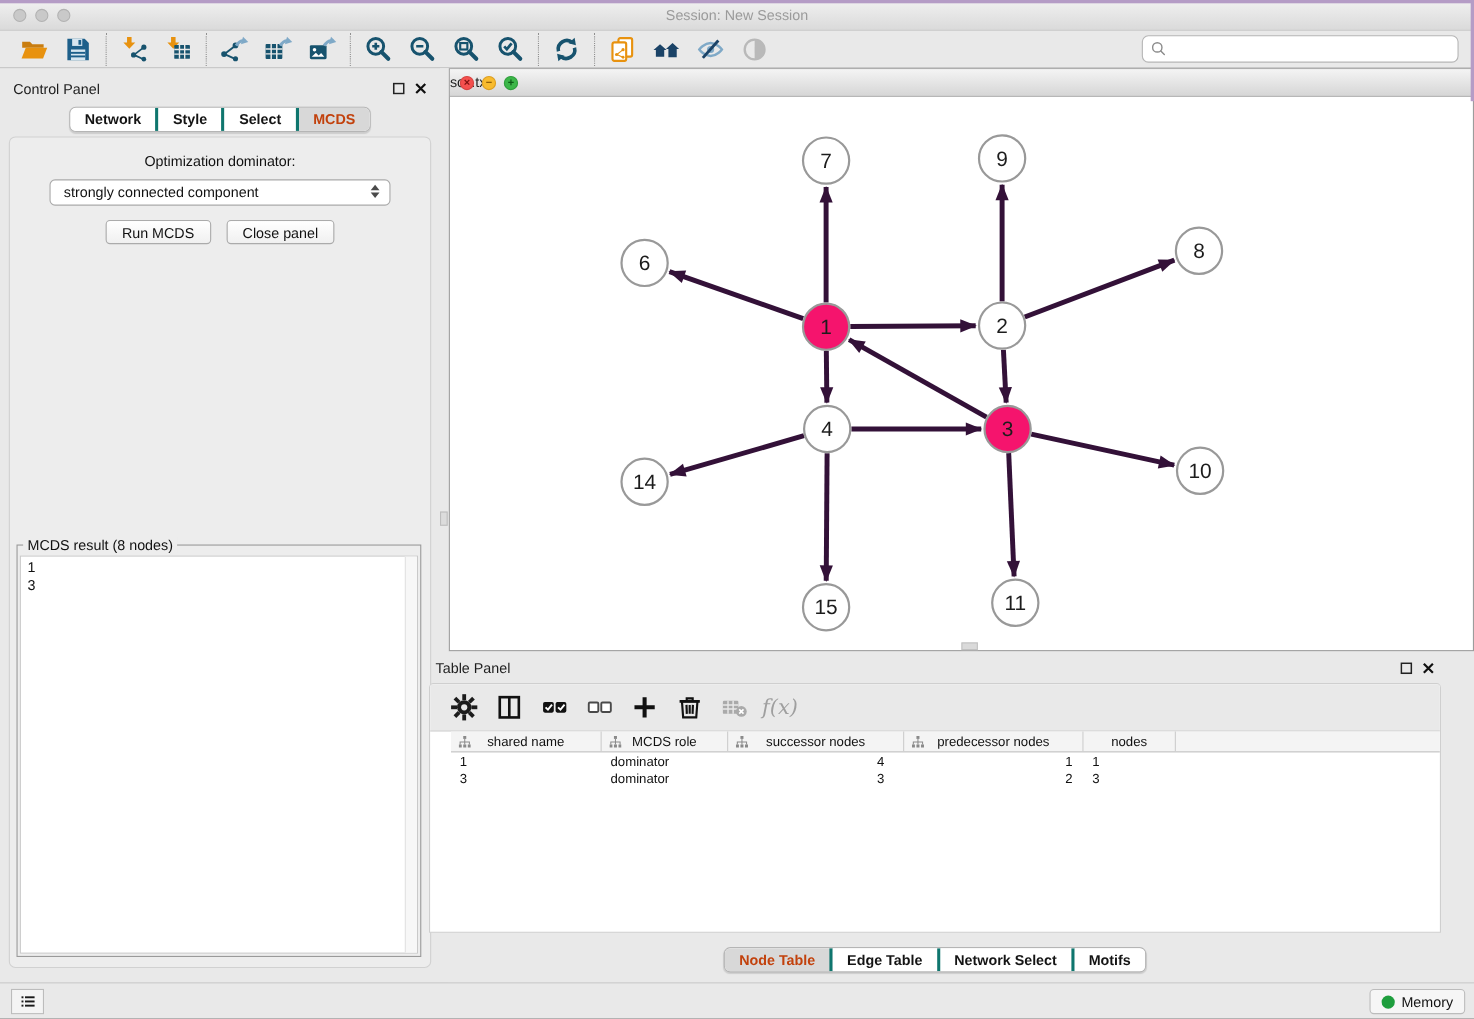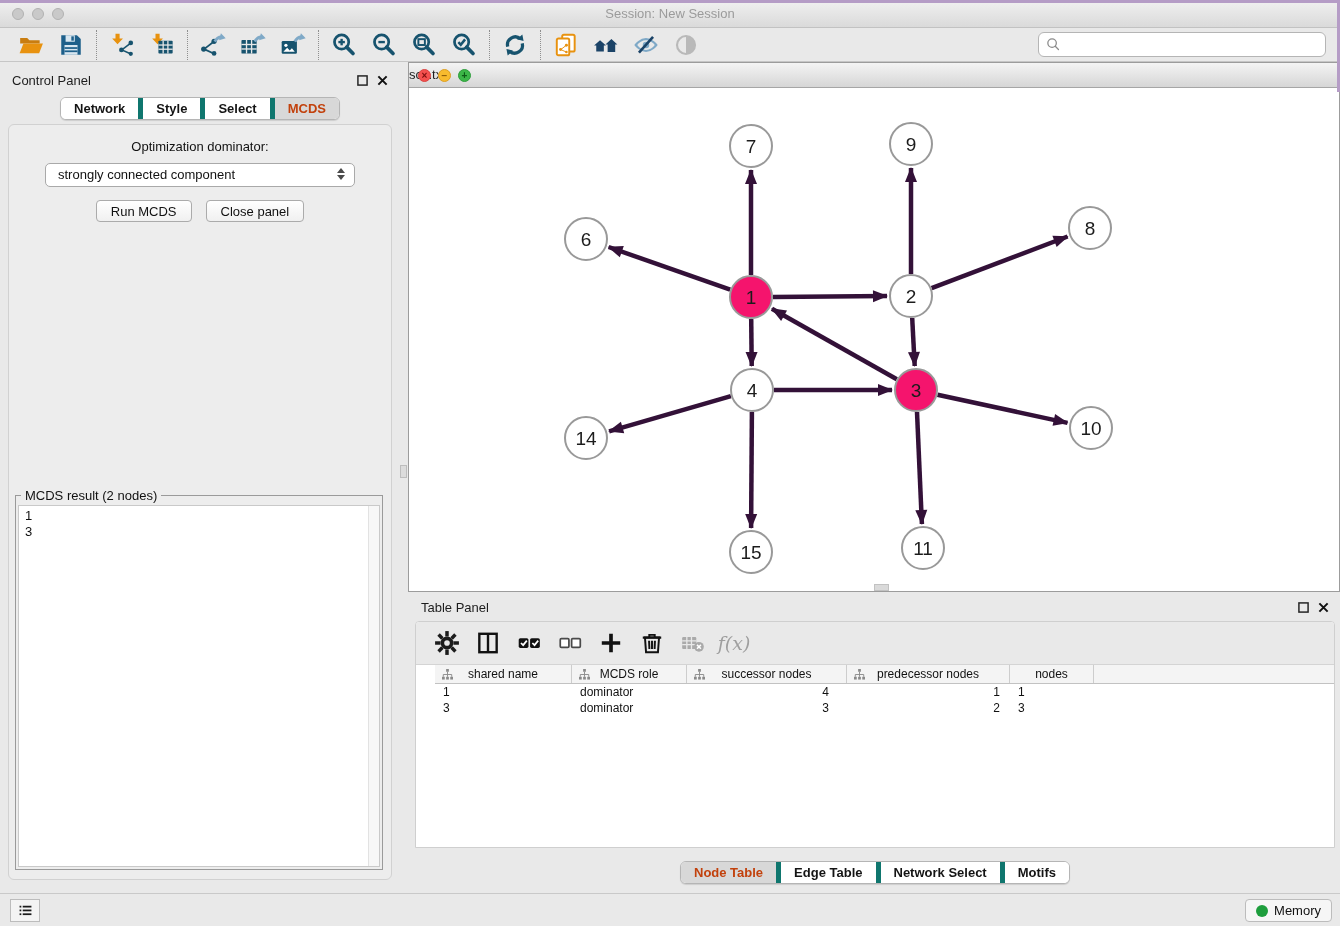--- a/index.html
+++ b/index.html
@@ -32,21 +32,21 @@
 
   
   .control-panel { position:absolute; left:0; top:68px; width:400px; height:822px; }
   .panel-header { height:24px; display:flex; align-items:center; padding:0 12px; font-size:13px; color:#1d1d1d; }
   .win-btns { margin-left:auto; display:flex; gap:9px; align-items:center; }
   .win-btn { cursor:pointer; display:flex; }
   .seg-row { display:flex; justify-content:center; margin-top:5px; }
   .seg { display:inline-flex; border:1px solid #b5b5b5; border-radius:6px; overflow:hidden; background:#fff;
          box-shadow:0 1px 1px rgba(0,0,0,.12); }
   .seg-item { padding:3px 13px; font-size:13px; font-weight:700; color:#141414; background:#fff;
-              border-right:5px solid #0f766e; cursor:pointer; white-space:nowrap; }
+              border-right:3px solid #0f766e; cursor:pointer; white-space:nowrap; }
   .seg-item:last-child { border-right:none; }
   .seg-item.active { background:#d8d8d8; color:#c2410c; }
   .cp-body { position:absolute; left:8px; right:8px; top:56px; bottom:10px; background:#ededed;
              border:1px solid #d1d1d1; border-radius:6px; }
   .opt-label { text-align:center; margin-top:14px; font-size:13px; color:#111; }
   .dropdown { position:relative; margin:9px auto 0; width:310px; height:24px; background:#fff;
               border:1px solid #a9a9a9; border-radius:5px; font-size:13px; line-height:22px;
               padding-left:12px; cursor:pointer; color:#111; }
   .dd-arrows { position:absolute; right:9px; top:4px; display:flex; flex-direction:column; gap:2px; }
   .dd-arrows i { display:block; width:0; height:0; border-left:4px solid transparent; border-right:4px solid transparent; }
@@ -75,21 +75,21 @@
   .nw-title { text-align:left; line-height:24px; font-size:13px; color:#1d1d1d; }
   .nw-lights { position:absolute; left:9px; top:6px; display:flex; gap:7px; }
   .nwl { width:13px; height:13px; border-radius:50%; font-size:10px; line-height:12px; text-align:center;
          cursor:pointer; font-weight:700; }
   .nwl-close { background:#f4504e; border:1px solid #d84341; color:#7e100f; }
   .nwl-min { background:#f8bb2e; border:1px solid #dd9f22; color:#8e5d08; }
   .nwl-max { background:#3cb648; border:1px solid #2f9e3c; color:#0d5c17; }
   .nw-canvas { position:absolute; left:0; right:0; top:25px; bottom:0; }
 
   
-  .table-panel { position:absolute; left:409px; top:595px; width:932px; height:295px; }
+  .table-panel { position:absolute; left:384px; top:595px; width:932px; height:295px; }
   .tp-body { position:absolute; left:6px; right:6px; top:26px; bottom:42px; background:#fff;
              border:1px solid #cfcfcf; border-radius:4px 4px 0 0; overflow:hidden; }
   .tp-toolbar { height:43px; background:#e9e9e9; border-bottom:1px solid #d4d4d4; display:flex;
                 align-items:center; gap:15px; padding-left:18px; }
   .tp-icon { width:26px; height:26px; display:flex; align-items:center; justify-content:center; cursor:pointer; }
   .tp-icon.disabled { cursor:default; }
   .fx-text { font-family:"DejaVu Serif", serif; font-style:italic; font-size:19px; color:#9f9f9f; }
   .tbl { padding-left:19px; }
   .tbl-header { display:flex; height:19px; background:#f4f4f4; border-bottom:1px solid #c2c2c2; }
   .tbl-th { position:relative; display:flex; align-items:center; justify-content:center; font-size:12px;
@@ -338,21 +338,21 @@
         <span class="dd-arrows">
             <i class="dd-up"></i>
             <i class="dd-down"></i>
           </span>
       </div>
       <div class="btn-row">
         <button class="btn">Run MCDS</button>
         <button class="btn">Close panel</button>
       </div>
       <div class="result-group">
-        <div class="result-legend">MCDS result (2 nodes)</div>
+        <div class="result-legend">MCDS result (8 nodes)</div>
         <div class="result-text" id="result-lines">
             <div class="result-line">1</div>
             <div class="result-line">3</div>
           </div>
         <div class="result-scrollbar"></div>
       </div>
     </div>
   </div>
 
   <div class="v-divider">

